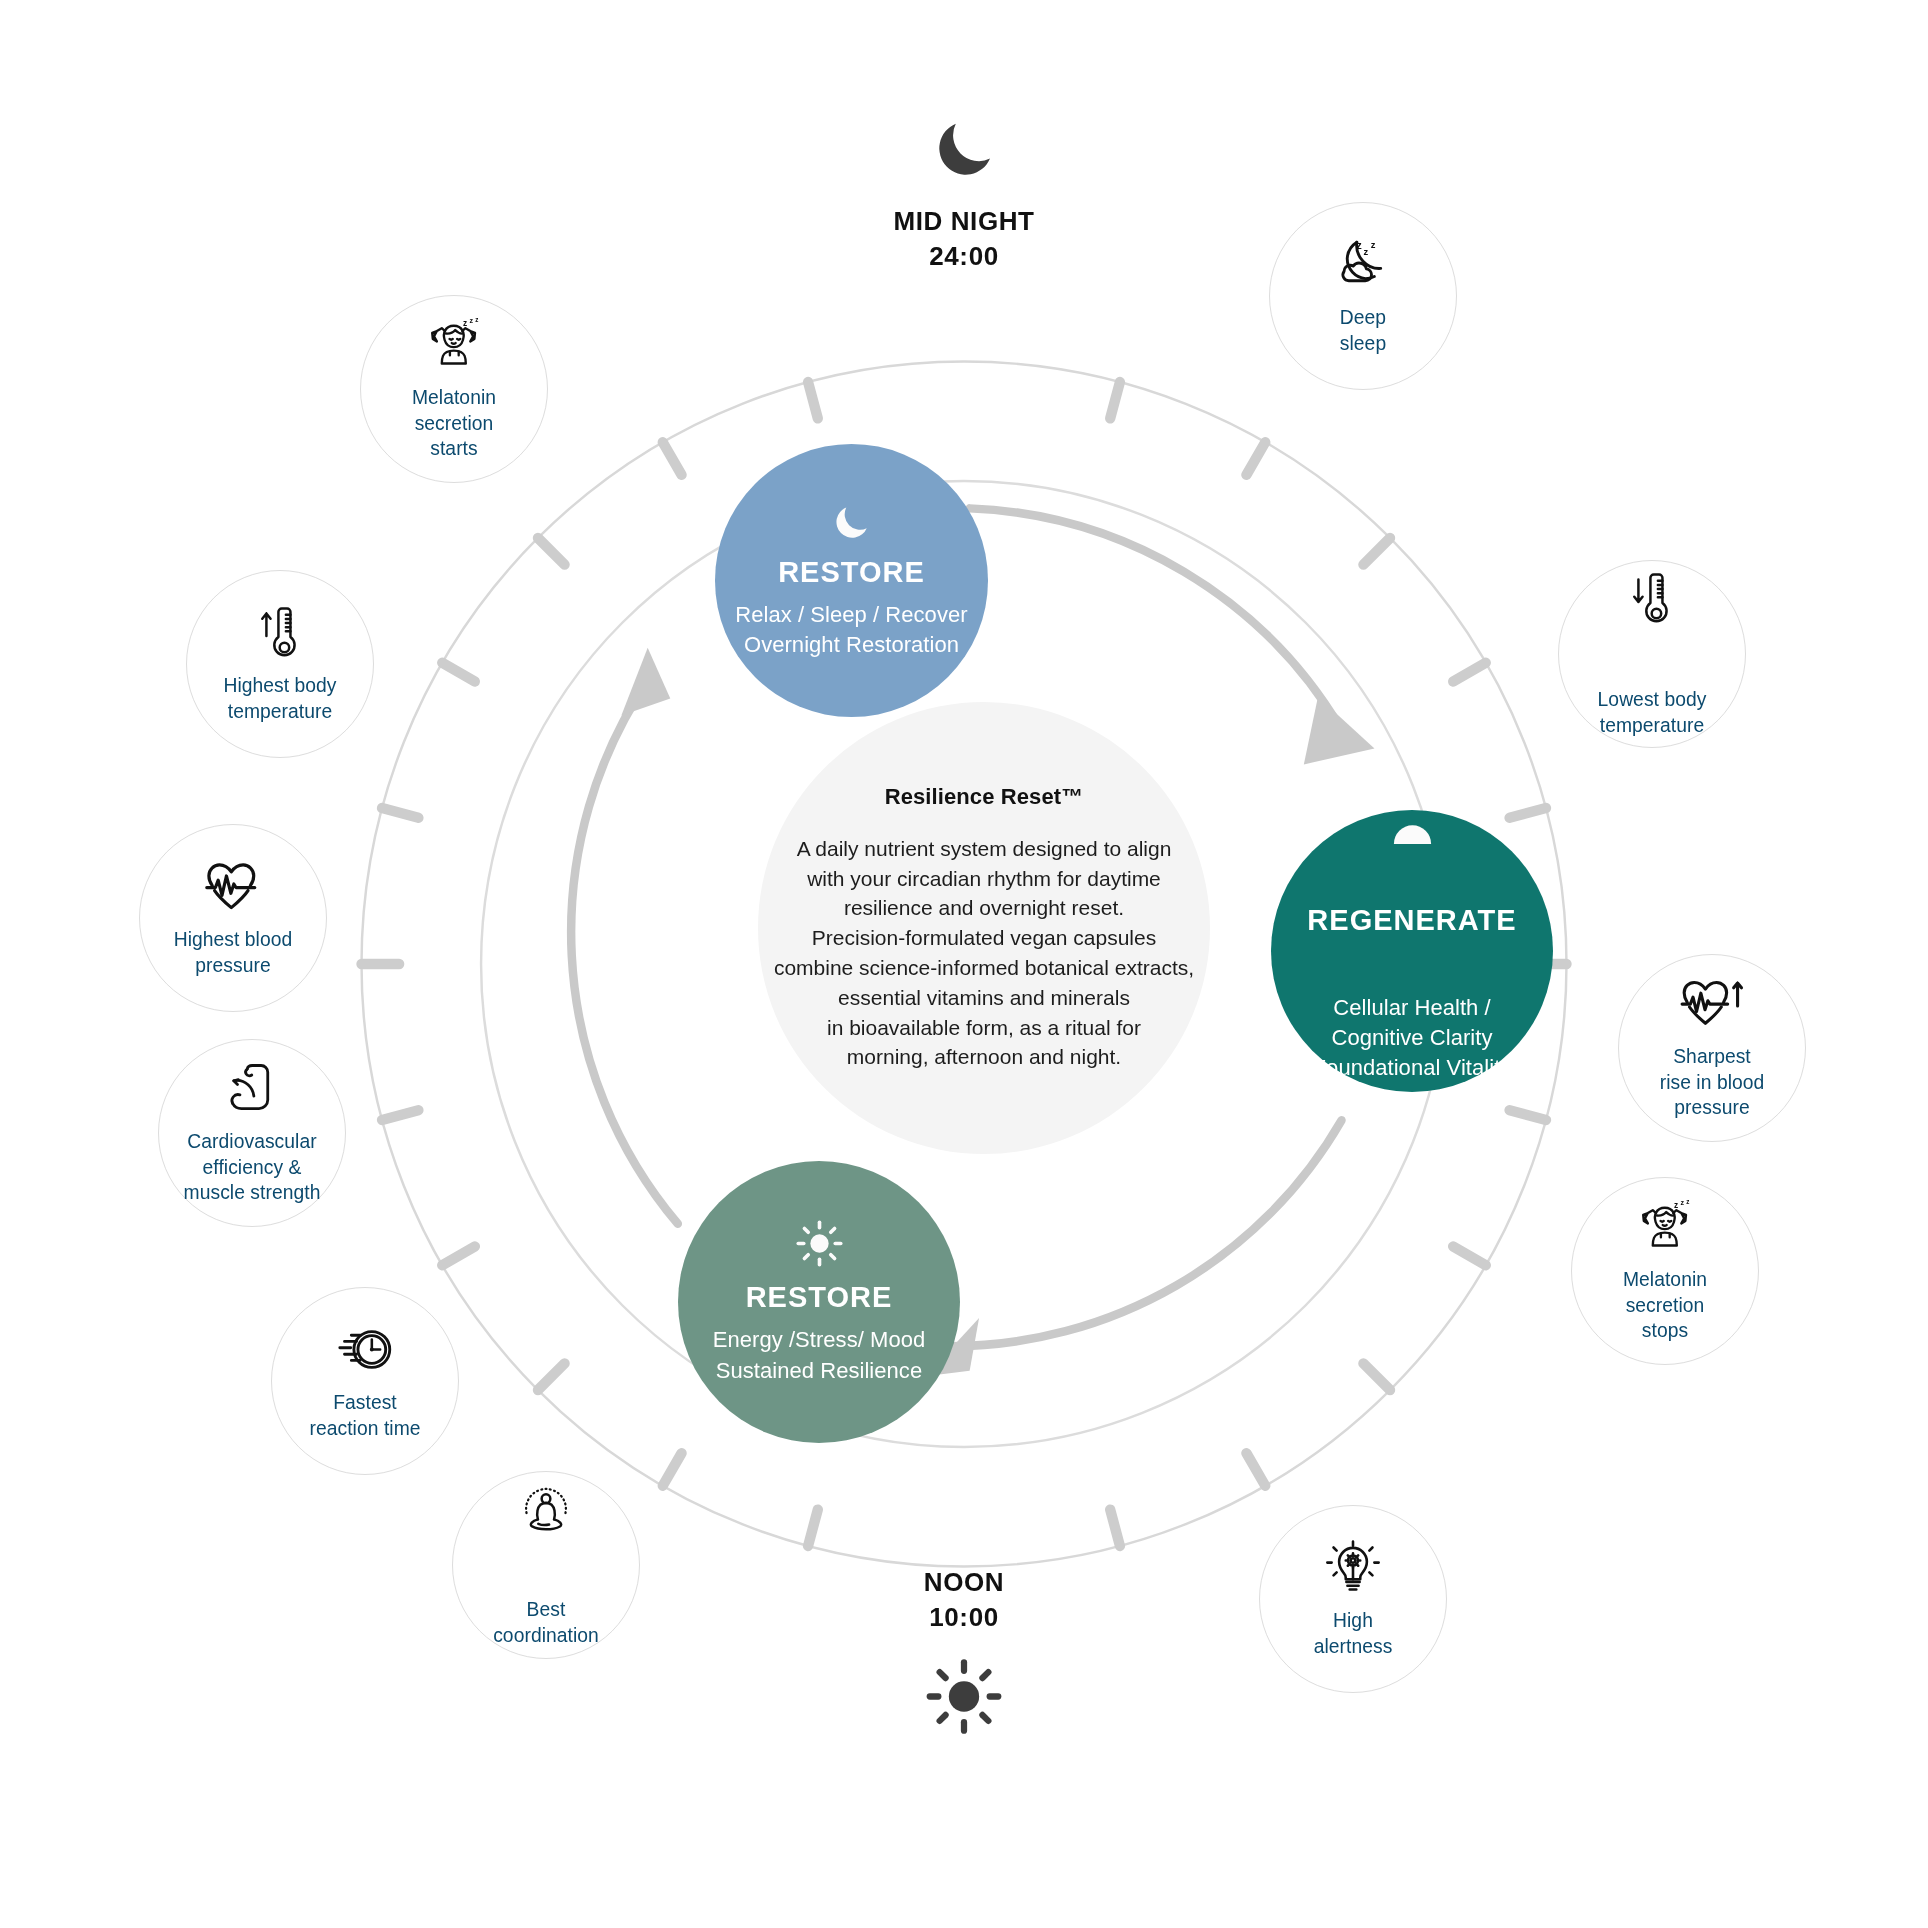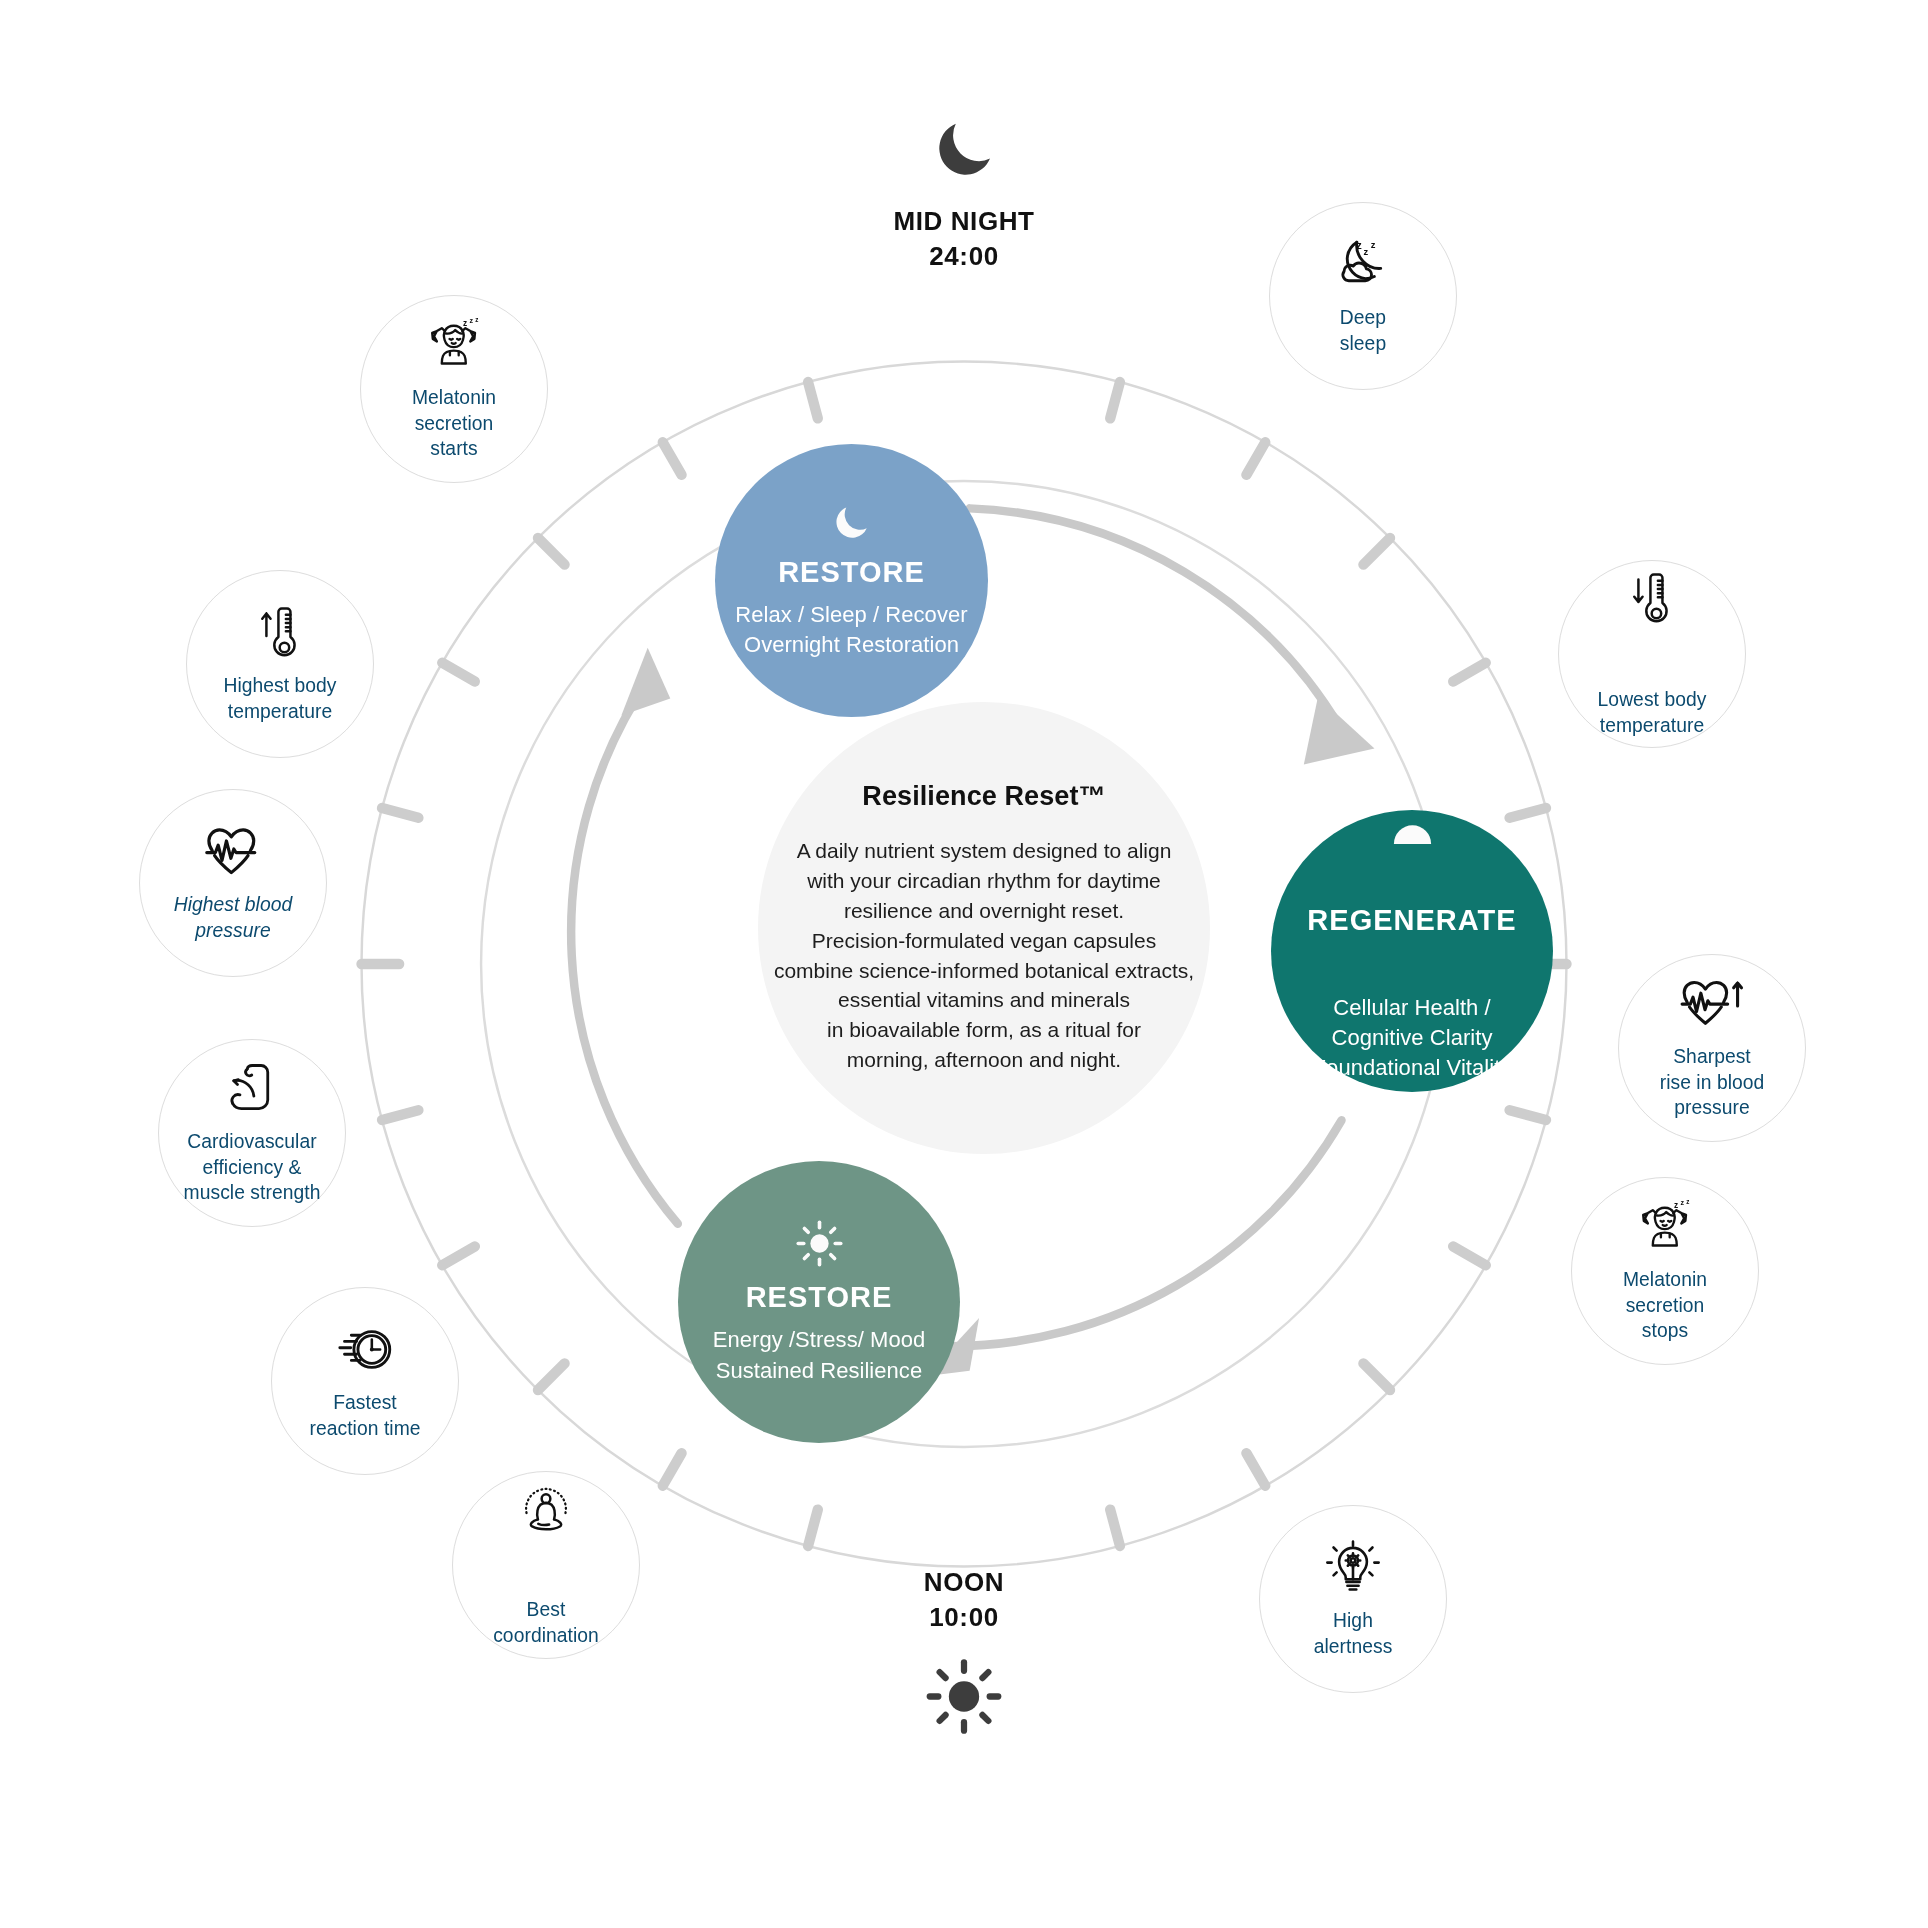--- a/index.html
+++ b/index.html
@@ -118,21 +118,21 @@
     background: #f4f4f4;
     display: flex;
     flex-direction: column;
     align-items: center;
     justify-content: center;
     text-align: center;
     box-sizing: border-box;
     padding: 0 7.5px;
   }
   #center-title {
-    font-size: 27px;
+    font-size: 22px;
     font-weight: bold;
     color: #111111;
     margin-bottom: 24px;
     letter-spacing: 0.1px;
   }
   #center-body {
     font-size: 21px;
     line-height: 1.42;
     color: #1d1d1d;
     white-space: pre-line;
@@ -378,21 +378,21 @@
         <path d="M6.2 15.4V4.6M6.2 4.6 4.2 7.1M6.2 4.6l2 2.5"></path>
         <path d="M13.6 2.2h2.6a1.6 1.6 0 0 1 1.6 1.6v12.1a4.9 4.9 0 1 1-5.8 0V3.8a1.6 1.6 0 0 1 1.6-1.6z"></path>
         <circle cx="14.9" cy="21" r="2.3"></circle>
         <path d="M17.8 5.2h-2.2M17.8 7.2h-2.2M17.8 9.2h-2.2M17.8 11.2h-2.2M17.8 13.2h-2.2"></path>
       </svg>
     </div>
     <div class="bubble-label">Highest body
 temperature</div>
   </div>
 
-  <div class="bubble" style="left:139px; top:789px;font-style:italic;">
+  <div class="bubble" style="left:139px; top:824px;">
     <div class="bubble-icon">
       <svg width="60" height="55" viewBox="0 0 28 26" fill="none" stroke="#111" stroke-width="1.5" stroke-linecap="round" stroke-linejoin="round" aria-hidden="true">
         <path d="M4.2 12.6C3 10.9 2.6 9.3 2.6 7.9 2.6 5 4.9 2.8 7.6 2.8c2.3 0 4.2 1.3 5.6 3.3 1.4-2 3.3-3.3 5.6-3.3 2.7 0 5 2.2 5 5.1 0 1.4-.4 3-1.6 4.7"></path>
         <path d="M5.3 14.9c1.5 2.3 3.9 4.7 7.9 8.1 4-3.4 6.4-5.8 7.9-8.1"></path>
         <path d="M1.6 13.5h4.1l1.3-3.5 1.8 7.2 2.1-9.2 2.1 8.2 1.4-4.4 1 1.7h8.9"></path>
       </svg>
     </div>
     <div class="bubble-label">Highest blood
 pressure</div>
   </div>

